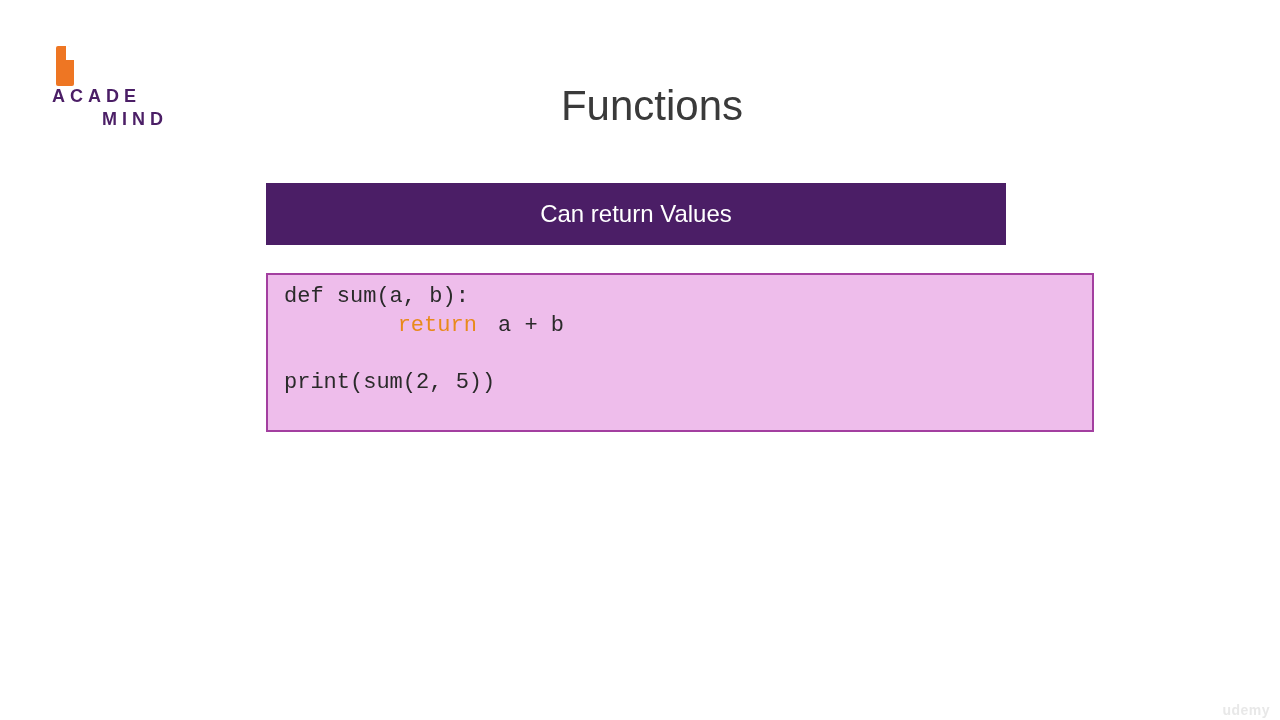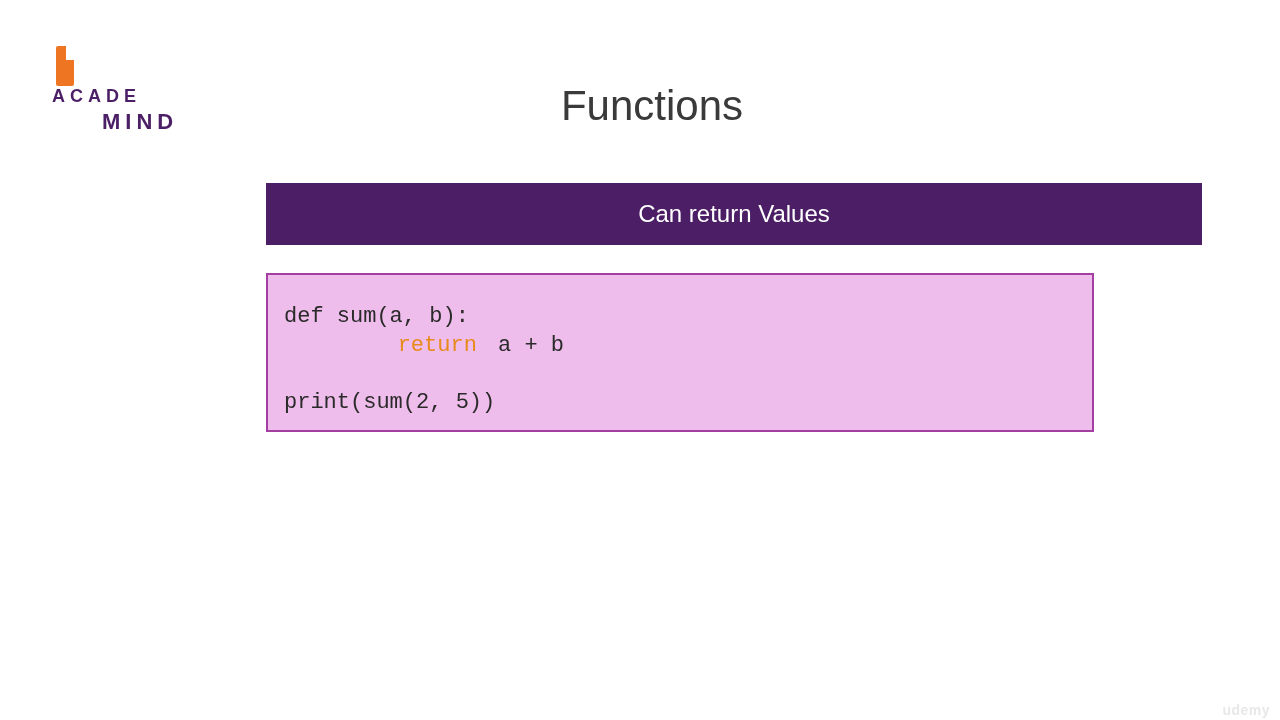--- a/index.html
+++ b/index.html
@@ -40,59 +40,59 @@
     }
     .logo-text-top {
       font-size: 18px;
       font-weight: 700;
       letter-spacing: 5px;
       color: #4b1e66;
       margin-top: -4px;
       margin-left: 2px;
     }
     .logo-text-bottom {
-      font-size: 22px;
+      font-size: 18px;
       font-weight: 700;
       letter-spacing: 5px;
       color: #4b1e66;
       margin-left: 52px;
       margin-top: -2px;
     }
     .title {
       position: absolute;
       top: 70px;
       left: 50%;
       transform: translateX(-50%);
       font-size: 42px;
       font-weight: 400;
       color: #3a3a3a;
     }
     .banner {
       position: absolute;
       top: 171px;
       left: 254px;
-      width: 936px;
+      width: 740px;
       height: 62px;
       background: #4b1e66;
       color: #ffffff;
       font-size: 24px;
       font-weight: 400;
       display: flex;
       align-items: center;
       justify-content: center;
     }
     .code-box {
       position: absolute;
       top: 261px;
       left: 254px;
       width: 828px;
       height: 159px;
       background: #eebdeb;
       border: 2px solid #a33fa0;
-      padding: 28px 12px;
+      padding: 8px 12px;
       font-family: "Menlo", "Consolas", "Courier New", monospace;
       font-size: 22px;
       line-height: 1.3;
       color: #2a2a2a;
       white-space: pre;
     }
     .kw-return {
       color: #e88a1a;
     }
     .watermark {

